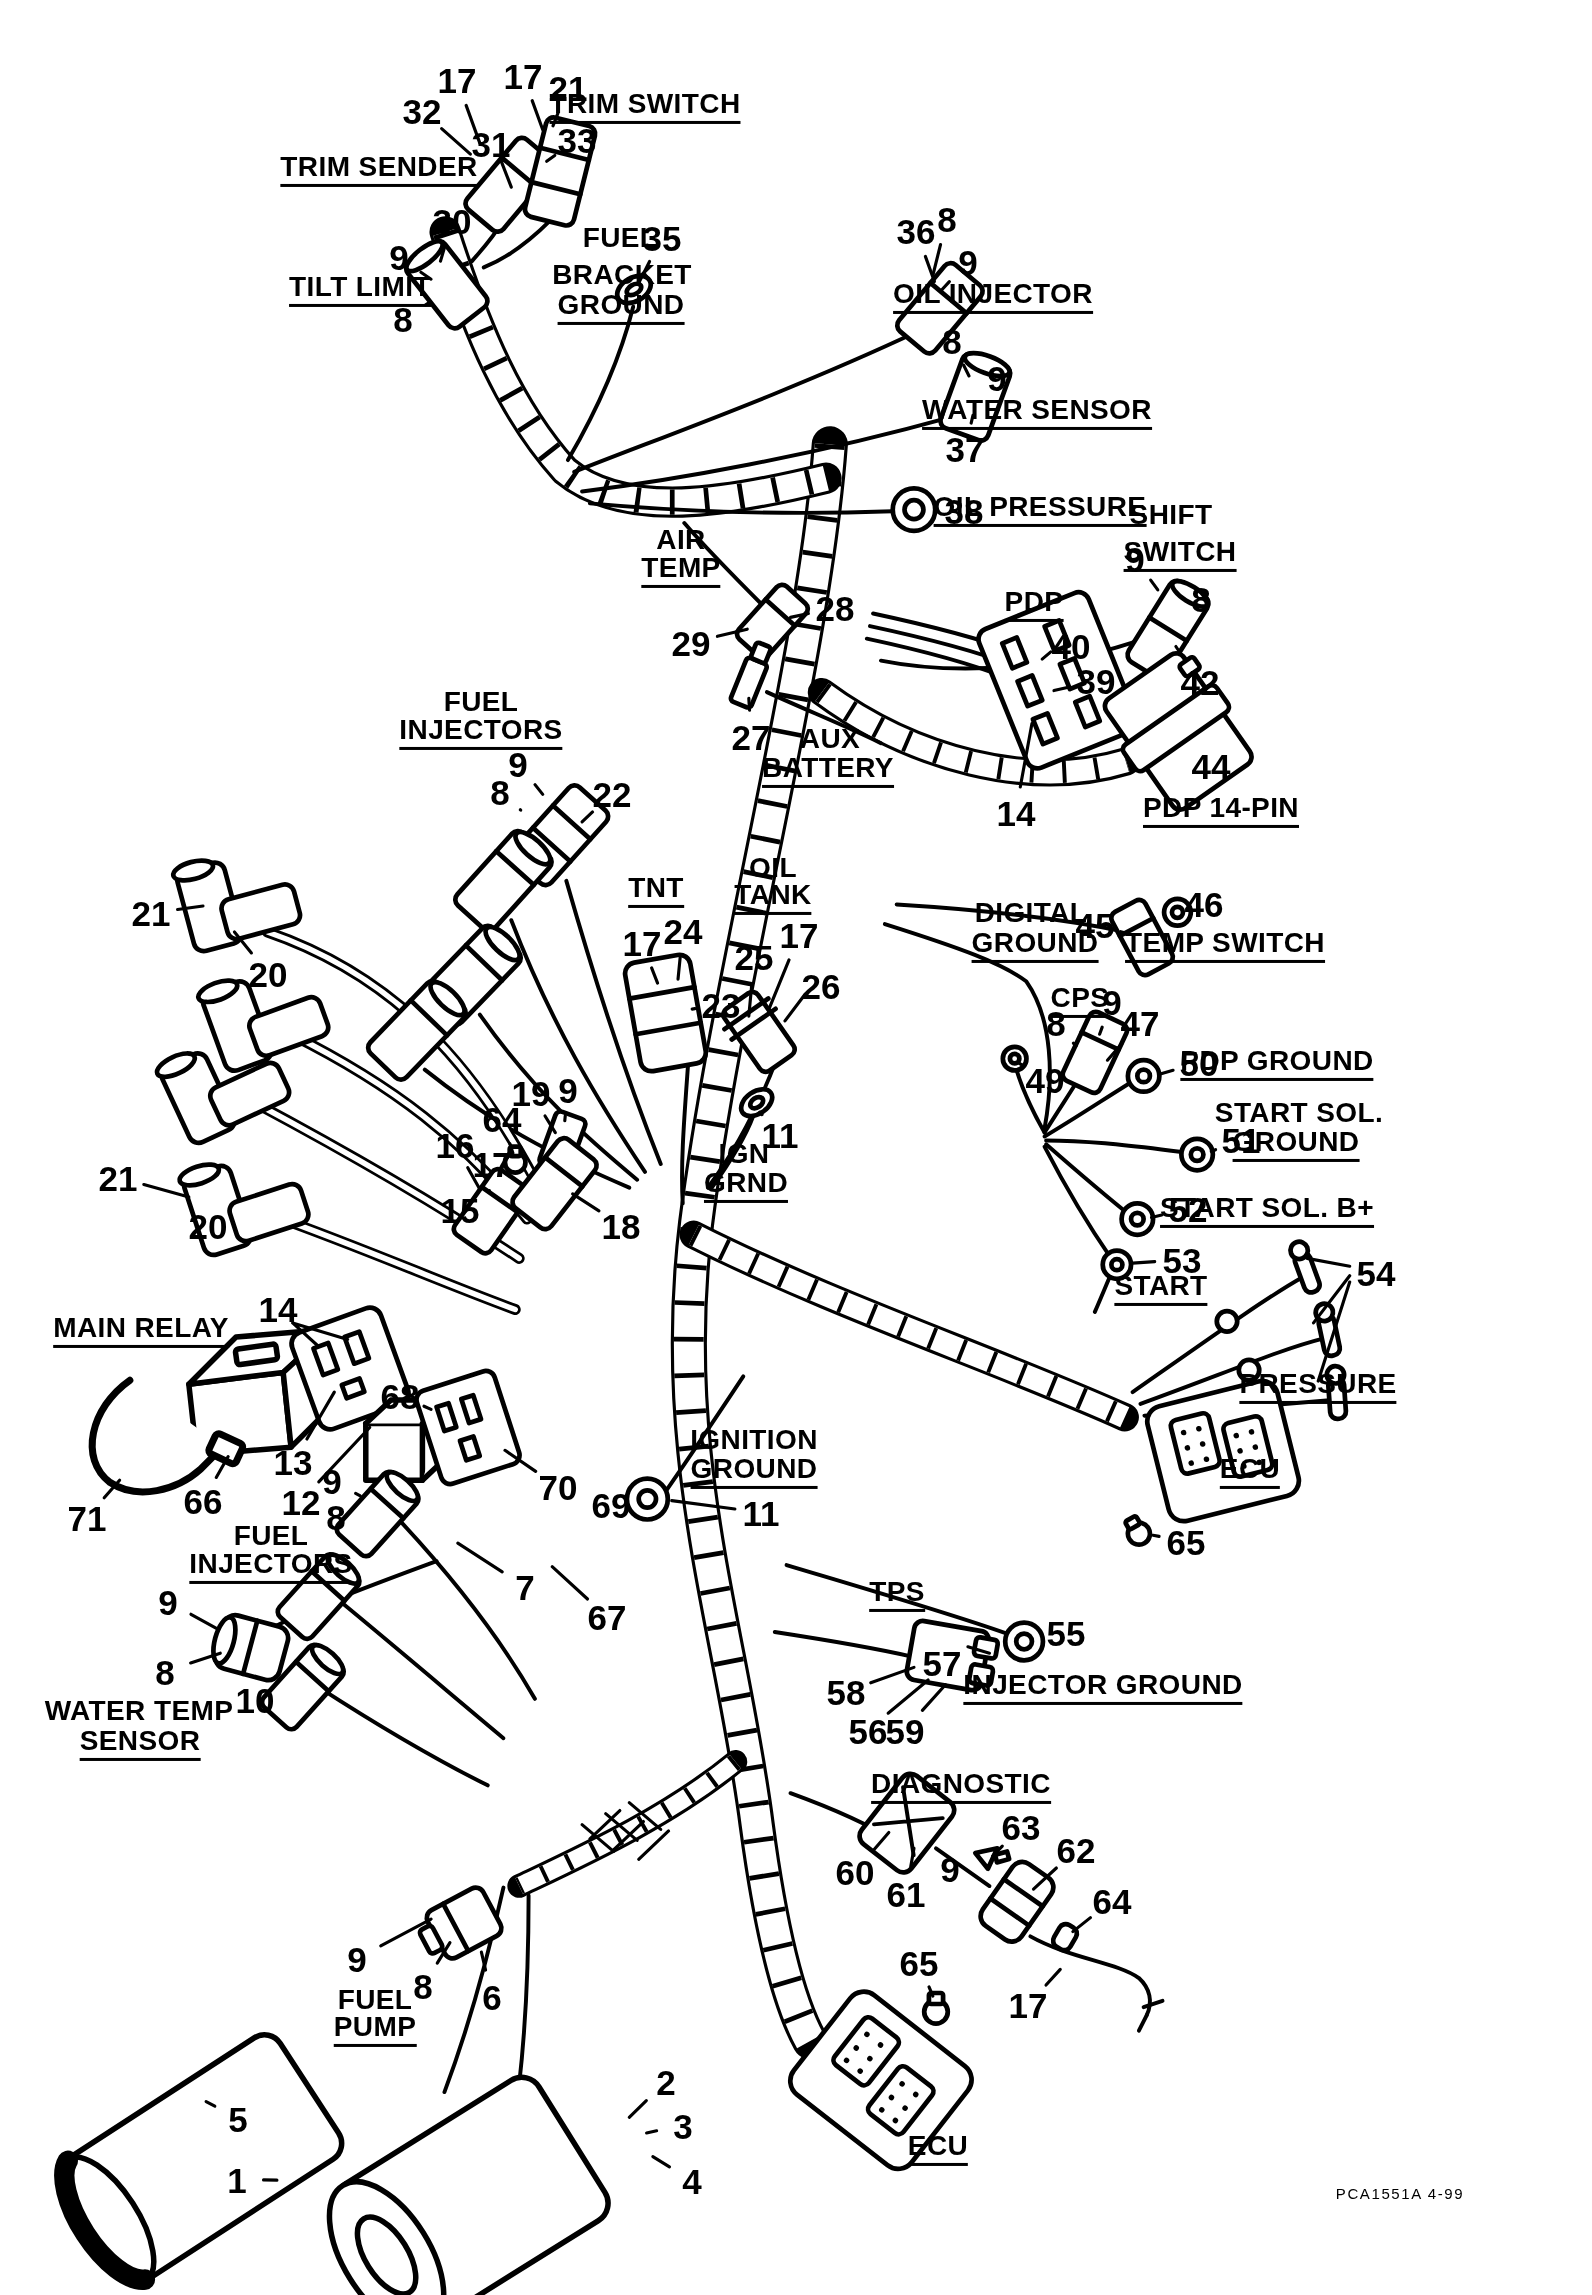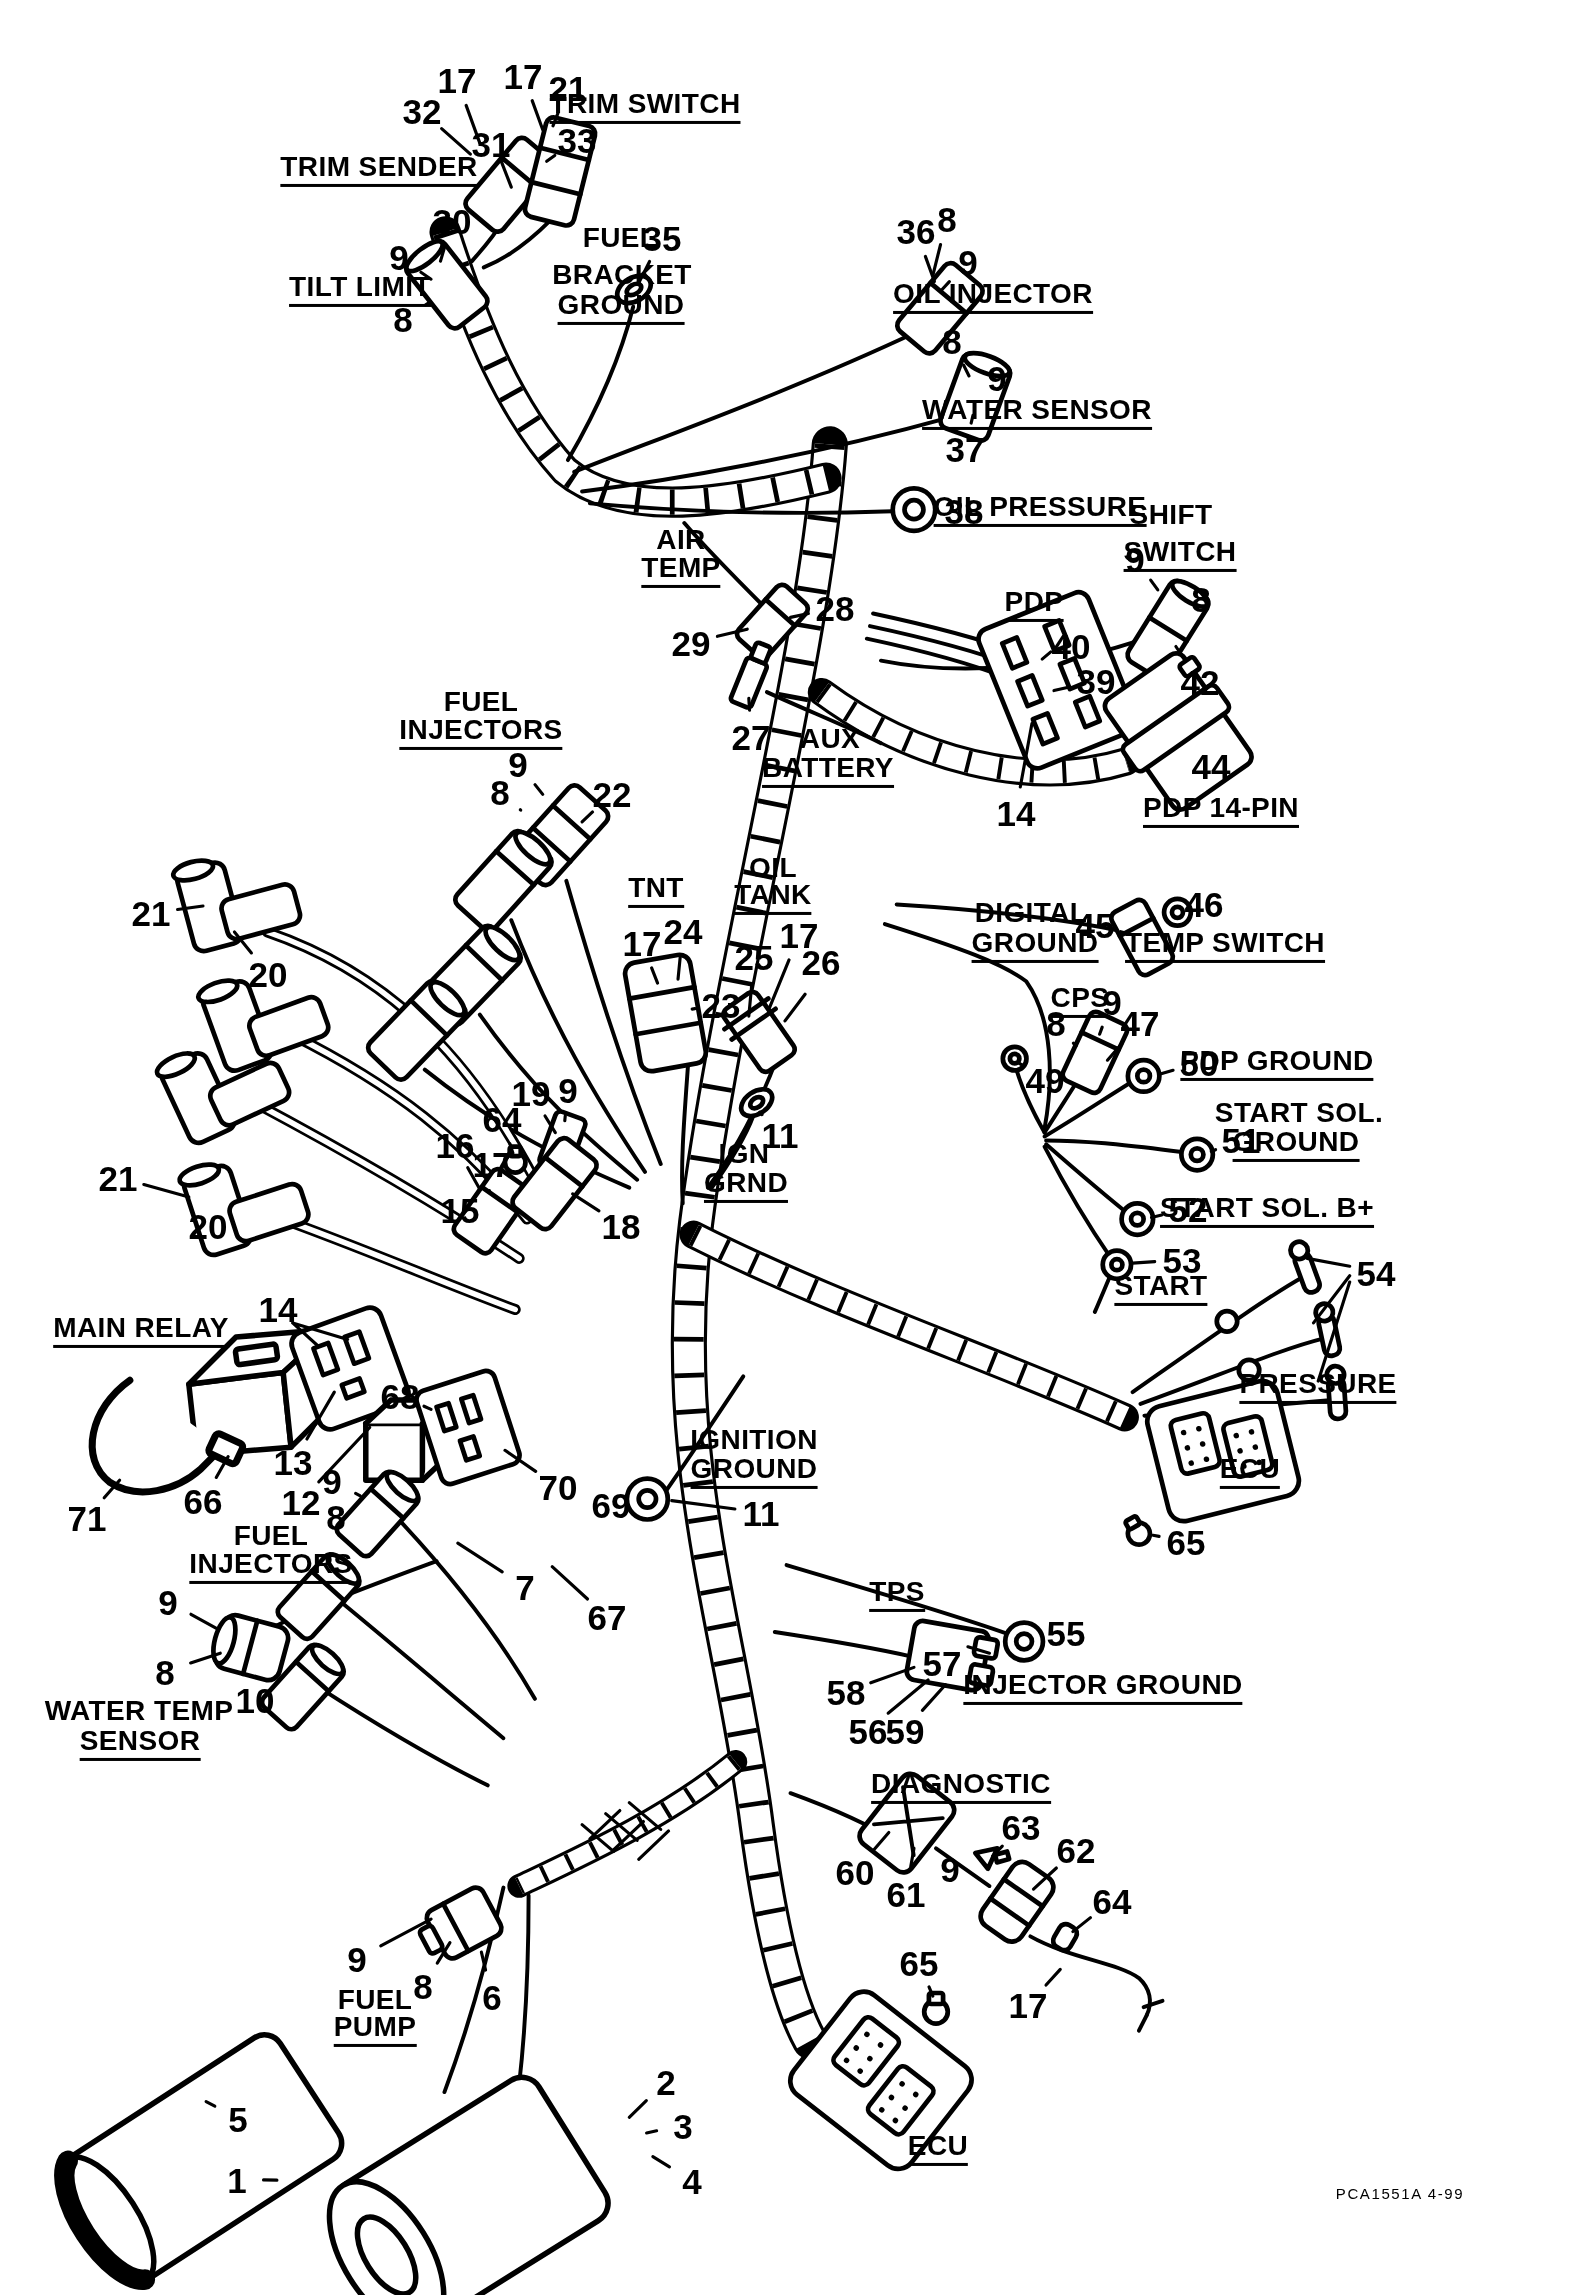--- a/index.html
+++ b/index.html
@@ -627,21 +627,21 @@
     <div class="callout" style="left: 500px; top: 792px;">8</div>
     <div class="callout" style="left: 151px; top: 913px;">21</div>
     <div class="callout" style="left: 268px; top: 974px;">20</div>
     <div class="callout" style="left: 118px; top: 1178px;">21</div>
     <div class="callout" style="left: 208px; top: 1226px;">20</div>
     <div class="callout" style="left: 683px; top: 931px;">24</div>
     <div class="callout" style="left: 642px; top: 943px;">17</div>
     <div class="callout" style="left: 721px; top: 1005px;">23</div>
     <div class="callout" style="left: 754px; top: 957px;">25</div>
     <div class="callout" style="left: 799px; top: 935px;">17</div>
-    <div class="callout" style="left: 821px; top: 962px; text-align: center;">26</div>
+    <div class="callout" style="left: 821px; top: 986px; text-align: center;">26</div>
     <div class="callout" style="left: 1095px; top: 925px;">45</div>
     <div class="callout" style="left: 1204px; top: 904px;">46</div>
     <div class="callout" style="left: 1112px; top: 1002px;">9</div>
     <div class="callout" style="left: 1056px; top: 1023px;">8</div>
     <div class="callout" style="left: 1140px; top: 1023px;">47</div>
     <div class="callout" style="left: 1045px; top: 1080px;">49</div>
     <div class="callout" style="left: 1199px; top: 1063px;">50</div>
     <div class="callout" style="left: 1241px; top: 1140px;">51</div>
     <div class="callout" style="left: 1188px; top: 1209px;">52</div>
     <div class="callout" style="left: 1182px; top: 1260px;">53</div>

